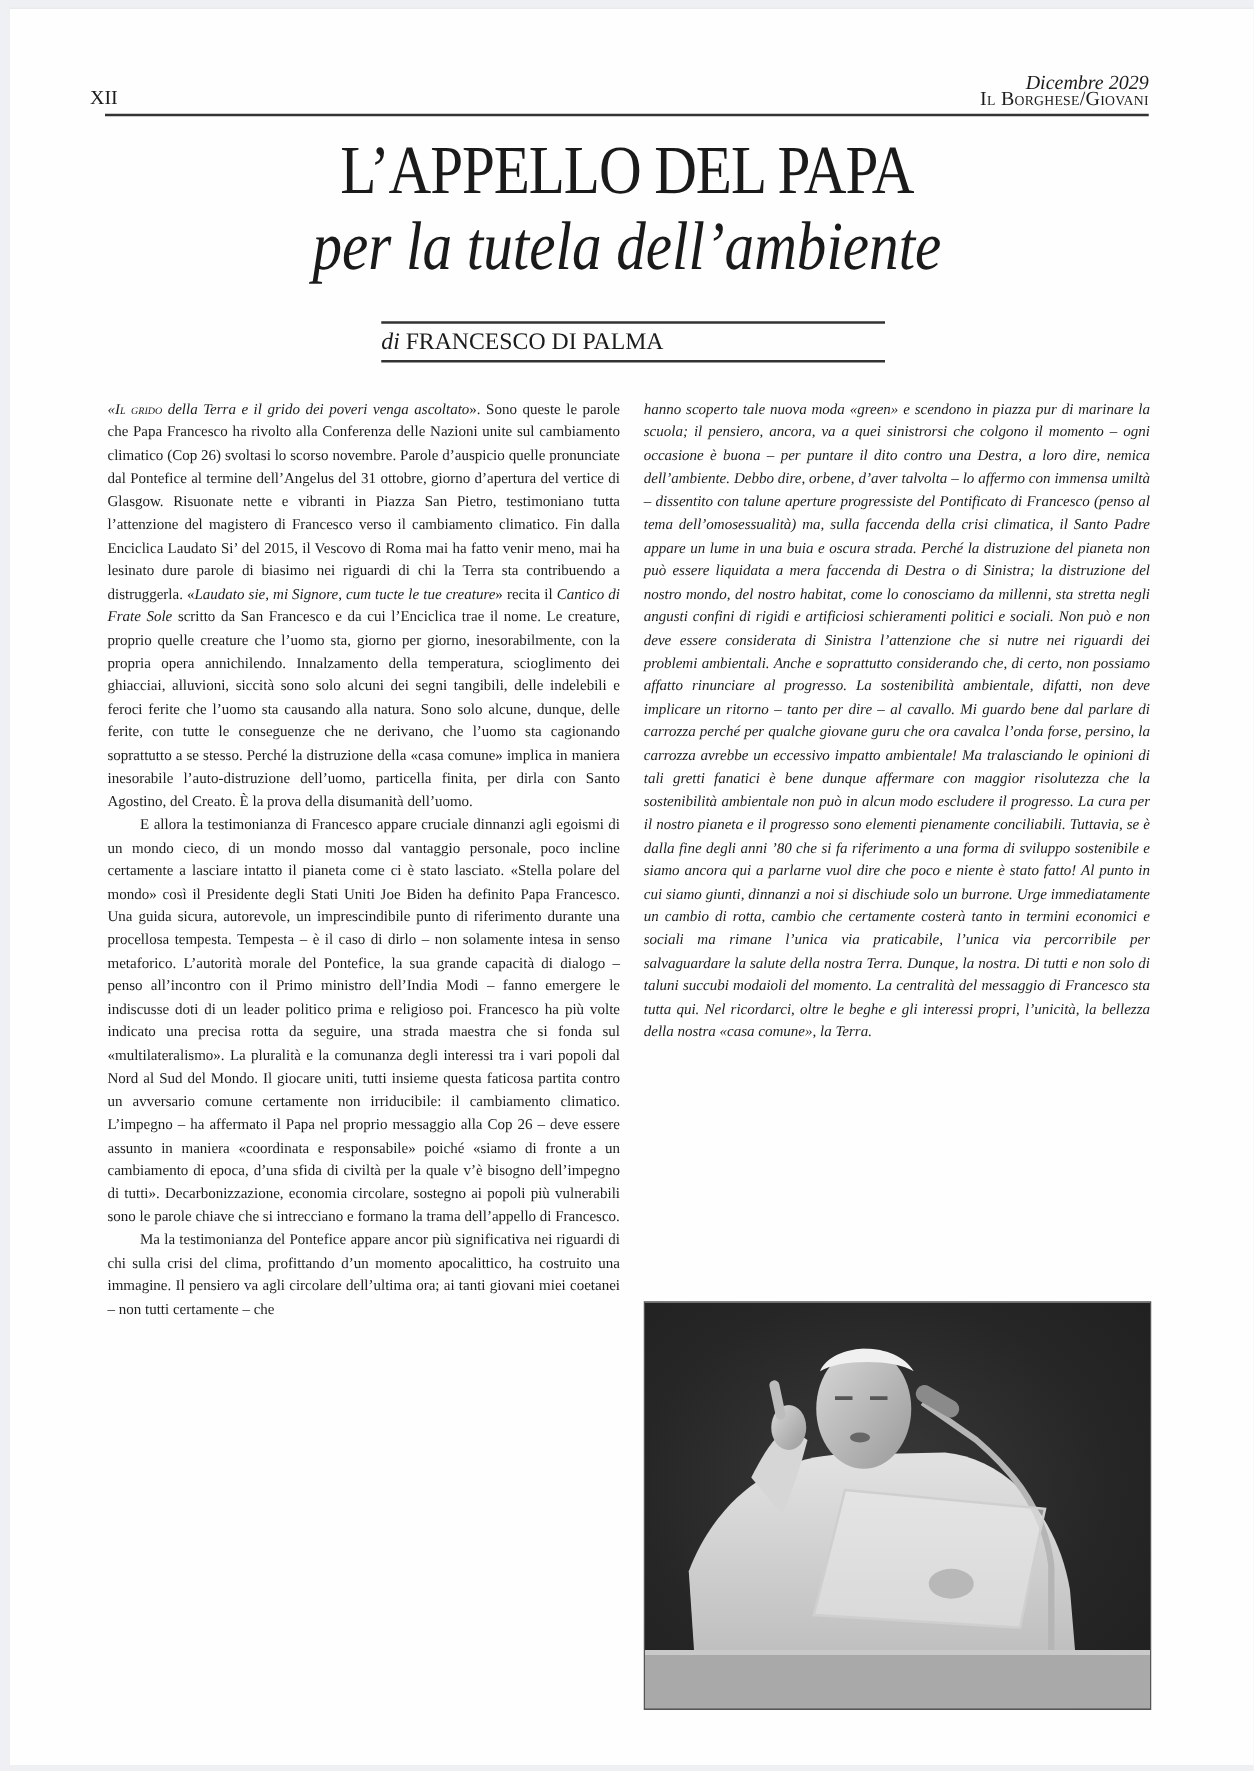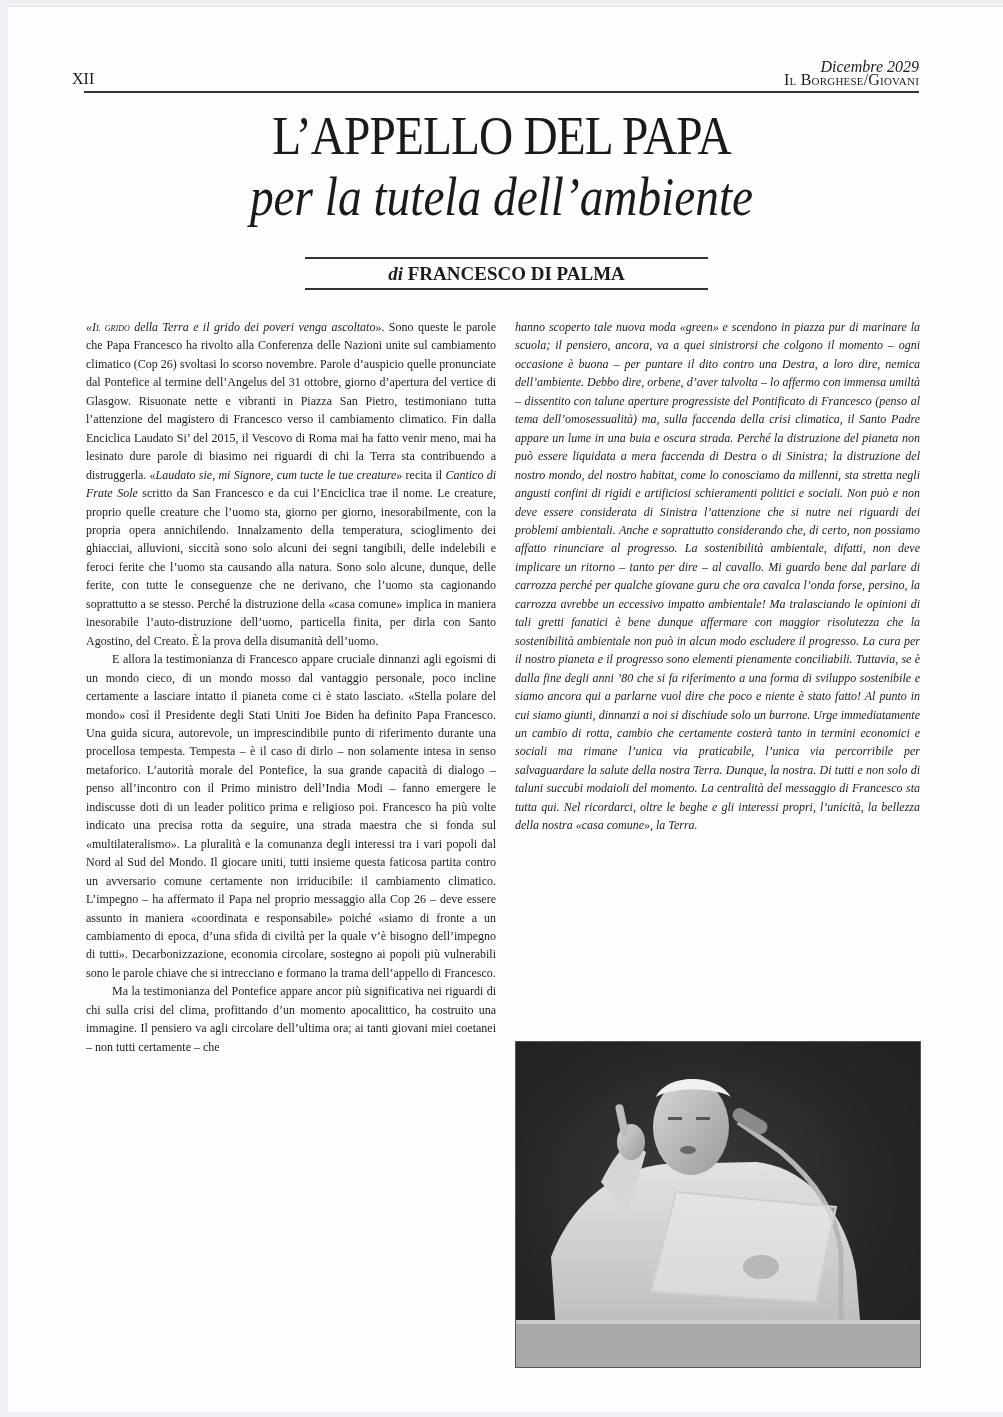--- a/index.html
+++ b/index.html
@@ -28,22 +28,22 @@
     font-size: 55px; line-height: 60px; letter-spacing: -1px; color: #1a1a1a;
     transform: scaleX(0.86); transform-origin: center;
   }
   .subtitle {
     position: absolute; left: 0; top: 166px; width: 1003px; text-align: center;
     font-size: 55px; line-height: 62px; font-style: italic; color: #1a1a1a;
     transform: scaleX(0.86); transform-origin: center;
   }
   .byline-rule { position: absolute; left: 305px; width: 403px; height: 2px; background: #333; }
   .byline {
-    position: absolute; left: 305px; top: 262px; width: 403px; text-align: center;
-    font-size: 19px; line-height: 24px; font-weight: bold;
+    position: absolute; left: 305px; top: 262px; width: 403px; text-align: left;
+    font-size: 19px; line-height: 24px;
   }
   .byline i { font-style: italic; }
 
   .column {
     position: absolute; top: 318px; width: 410px;
     font-size: 12px; line-height: 18.45px; text-align: justify;
     hyphens: manual;
   }
   .col-left { left: 86px; }
   .col-right { left: 515px; width: 405px; font-style: italic; }

